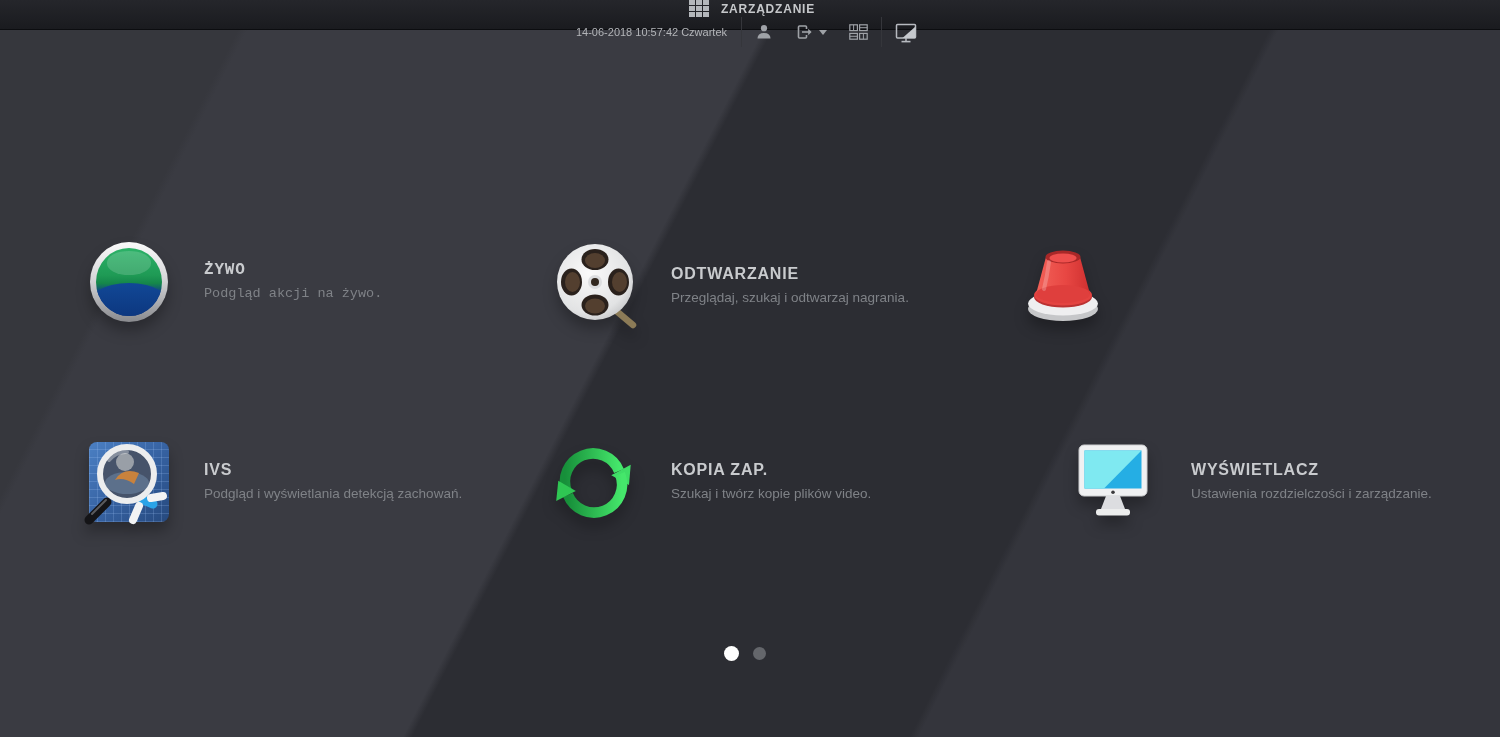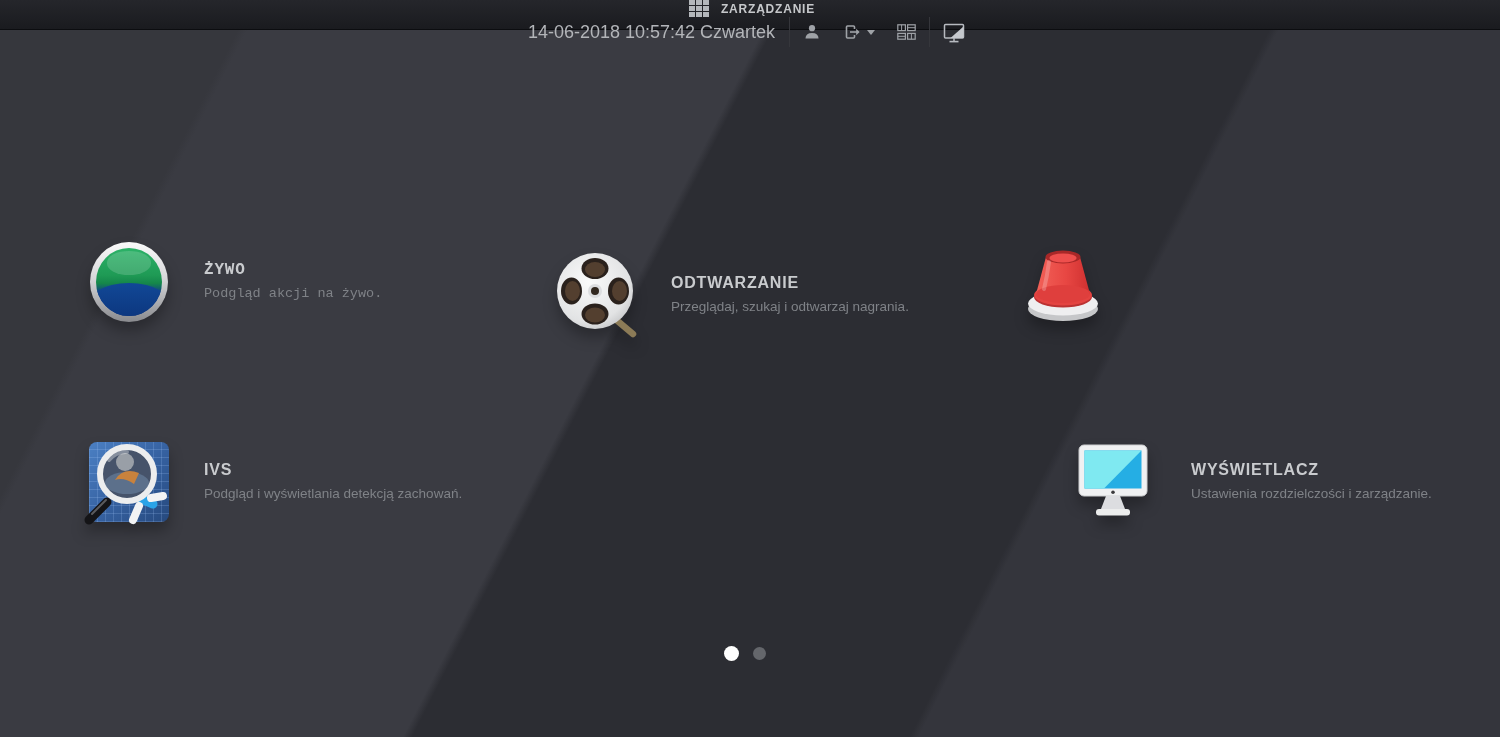--- a/index.html
+++ b/index.html
@@ -21,30 +21,30 @@
     border-bottom:1px solid #0c0d10;
     display:flex;align-items:center;justify-content:space-between;
     padding:0 10px 0 14px;
     flex-direction:column;
   }
   .topbar-left{display:flex;align-items:center;gap:12px;}
   .apps-grid{display:grid;grid-template-columns:repeat(3,6px);grid-template-rows:repeat(3,5px);gap:1px;cursor:pointer;}
   .apps-grid span{background:#b4b7bb;}
   .topbar-title{font-size:12px;font-weight:bold;color:#c6c8cb;letter-spacing:.8px;}
   .topbar-right{display:flex;align-items:center;height:30px;}
-  .datetime{font-size:18px;color:#b3b5b9;margin-right:12px;}
+  .datetime{font-size:11px;color:#b3b5b9;margin-right:12px;}
   .tb-divider{width:1px;height:30px;background:#35363b;margin:0 2px;}
   .tb-btn{display:flex;align-items:center;justify-content:center;height:30px;padding:0 11px;cursor:pointer;}
   .tb-btn svg{display:block;}
   .caret{width:0;height:0;border-left:4px solid transparent;border-right:4px solid transparent;border-top:5px solid #9fa2a7;margin-left:5px;}
 
   
   .menu-item{position:absolute;display:flex;align-items:center;cursor:pointer;}
   .mi-1{left:85px;top:237px;width:440px;font-family:Liberation Mono, monospace;}
-  .mi-2{left:552px;top:250px;width:440px;}
+  .mi-2{left:552px;top:241px;width:440px;}
   .mi-3{left:1020px;top:237px;width:465px;}
   .mi-4{left:85px;top:437px;width:440px;}
   .mi-5{left:552px;top:437px;width:440px;}
   .mi-6{left:1072px;top:437px;width:465px;}
   .icon-box{width:88px;height:90px;flex:0 0 auto;margin-right:31px;position:relative;
     display:flex;align-items:center;justify-content:center;
     filter:drop-shadow(0 9px 7px rgba(0,0,0,.28));}
   .menu-text{display:flex;flex-direction:column;}
   .menu-title{font-size:16px;font-weight:bold;color:#c9cbce;letter-spacing:.8px;margin:0 0 6px 0;}
   .menu-desc{font-size:13.5px;color:#7f8287;line-height:1.28;margin:0;white-space:pre-line;}
@@ -216,20 +216,40 @@
           <path d="M30,24 a22,22 0 0 1 18,-8" stroke="rgba(255,255,255,.35)" stroke-width="4" fill="none" stroke-linecap="round"></path>
         </svg>
       </div>
     </div>
     <div class="menu-text">
       <h2 class="menu-title">IVS</h2>
       <p class="menu-desc">Podgląd i wyświetlania detekcją zachowań.</p>
     </div>
   </div>
 
+  <div class="menu-item mi-5">
+    <div class="icon-box">
+      <svg width="88" height="90" viewBox="0 0 88 90">
+        <defs>
+          <linearGradient id="bkG" x1="0" y1="0" x2="1" y2="0">
+            <stop offset="0%" stop-color="#178f3a"></stop>
+              <stop offset="100%" stop-color="#45e76b"></stop>
+          </linearGradient>
+        </defs>
+        <path d="M15,55 A28,28 0 1 1 67,34" fill="none" stroke="url(#bkG)" stroke-width="10.5"></path>
+        <polygon points="0,-11 0,11 17,0" transform="translate(69,33) rotate(62)" fill="#3fdd66"></polygon>
+        <path d="M68,37 A28,28 0 1 1 16,58" fill="none" stroke="url(#bkG)" stroke-width="10.5"></path>
+        <polygon points="0,-11 0,11 17,0" transform="translate(14,59) rotate(243)" fill="#2fc653"></polygon>
+      </svg>
+    </div>
+    <div class="menu-text">
+      <h2 class="menu-title">KOPIA ZAP.</h2>
+      <p class="menu-desc">Szukaj i twórz kopie plików video.</p>
+    </div>
+  </div>
 
   <div class="menu-item mi-6">
     <div class="icon-box">
       <svg width="88" height="90" viewBox="0 0 88 90">
         <rect x="7" y="8" width="68" height="51" rx="5" fill="#f0f1f2" stroke="#cdced0" stroke-width="1"></rect>
         <rect x="12.5" y="13.5" width="57" height="38" fill="#25aee4"></rect>
         <polygon points="12.5,13.5 69.5,13.5 32,51.5 12.5,51.5" fill="#7fe9f1"></polygon>
         <circle cx="41" cy="55.3" r="1.8" fill="#3a3a3c"></circle>
         <polygon points="34,59 48,59 53,72 29,72" fill="#dcdde0"></polygon>
         <rect x="24" y="72" width="34" height="6.5" rx="3" fill="#eceded"></rect>

